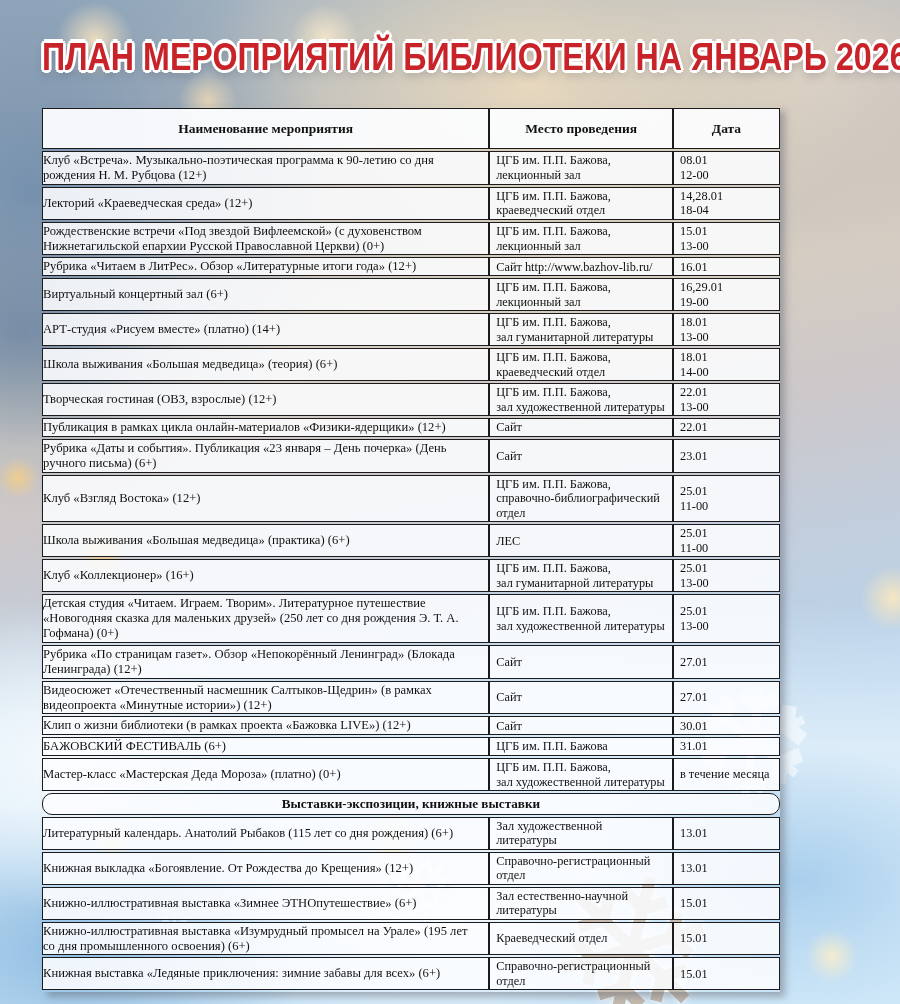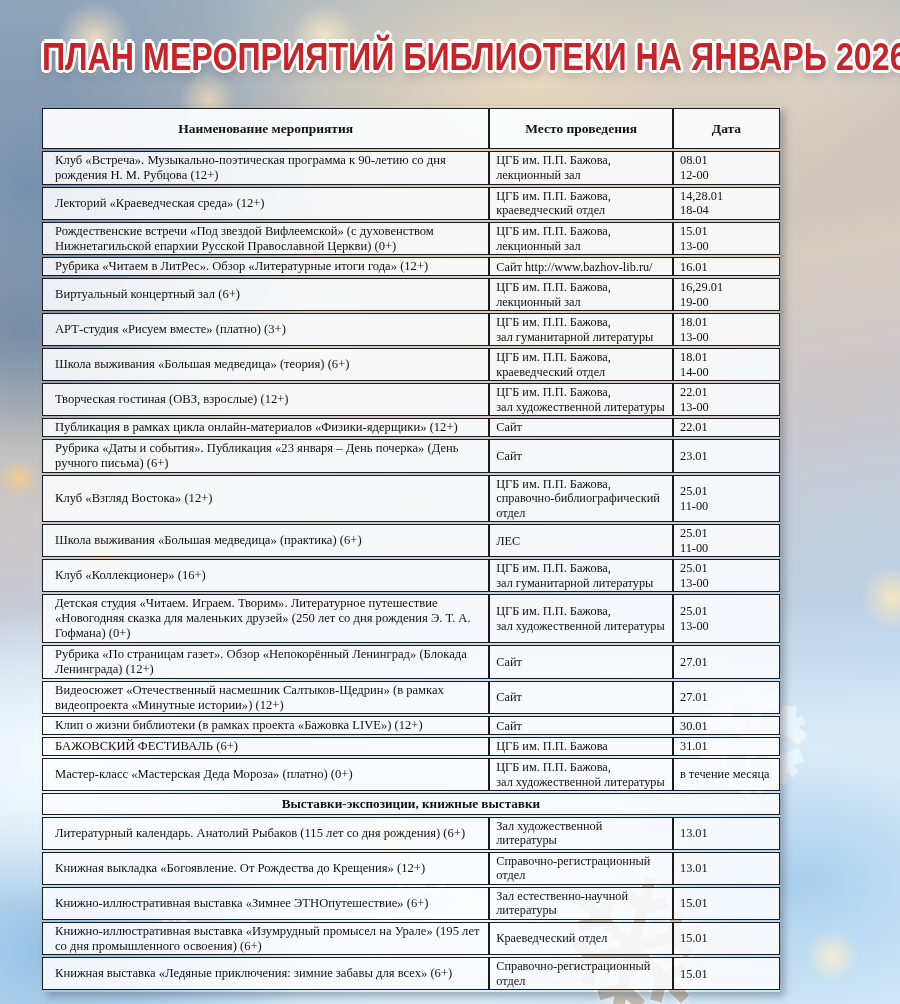--- a/index.html
+++ b/index.html
@@ -78,24 +78,24 @@
     border:1.6px solid #1b1b1d;
     background:rgba(252,253,255,.88);
     color:#111;
     vertical-align:middle;
   }
   th{
     height:37px;font-size:13.5px;font-weight:bold;text-align:center;
     background:rgba(252,253,255,.94);
   }
   td{font-size:12.6px;line-height:1.18;padding:1px 6px;}
-  td.name{text-align:left;padding-left:12px;margin-left:21px;}
+  td.name{text-align:left;padding-left:0;margin-left:21px;}
   td.place,td.date{white-space:pre-line;font-size:12.3px;}
   tr.section-row td{
-    text-align:center;font-weight:bold;font-size:13.2px;padding:2px 4px;
+    text-align:center;font-weight:bold;font-size:13.2px;padding:2px 4px;border-radius:10px;
   }
 </style>
 </head>
 <body>
 
 <div class="bg"></div>
 
 <span class="flake flake-white-2">❆</span>
 <span class="flake flake-white-1">❅</span>
 <span class="flake flake-white-3">❅</span>
@@ -147,21 +147,21 @@
           <td class="date">16.01</td>
         </tr>
         <tr>
           <td class="name">Виртуальный концертный зал (6+)</td>
           <td class="place">ЦГБ им. П.П. Бажова,
 лекционный зал</td>
           <td class="date">16,29.01
 19-00</td>
         </tr>
         <tr>
-          <td class="name">АРТ-студия «Рисуем вместе» (платно) (3+)</td>
+          <td class="name">АРТ-студия «Рисуем вместе» (платно) (14+)</td>
           <td class="place">ЦГБ им. П.П. Бажова,
 зал гуманитарной литературы</td>
           <td class="date">18.01
 13-00</td>
         </tr>
         <tr>
           <td class="name">Школа выживания «Большая медведица» (теория) (6+)</td>
           <td class="place">ЦГБ им. П.П. Бажова,
 краеведческий отдел</td>
           <td class="date">18.01

